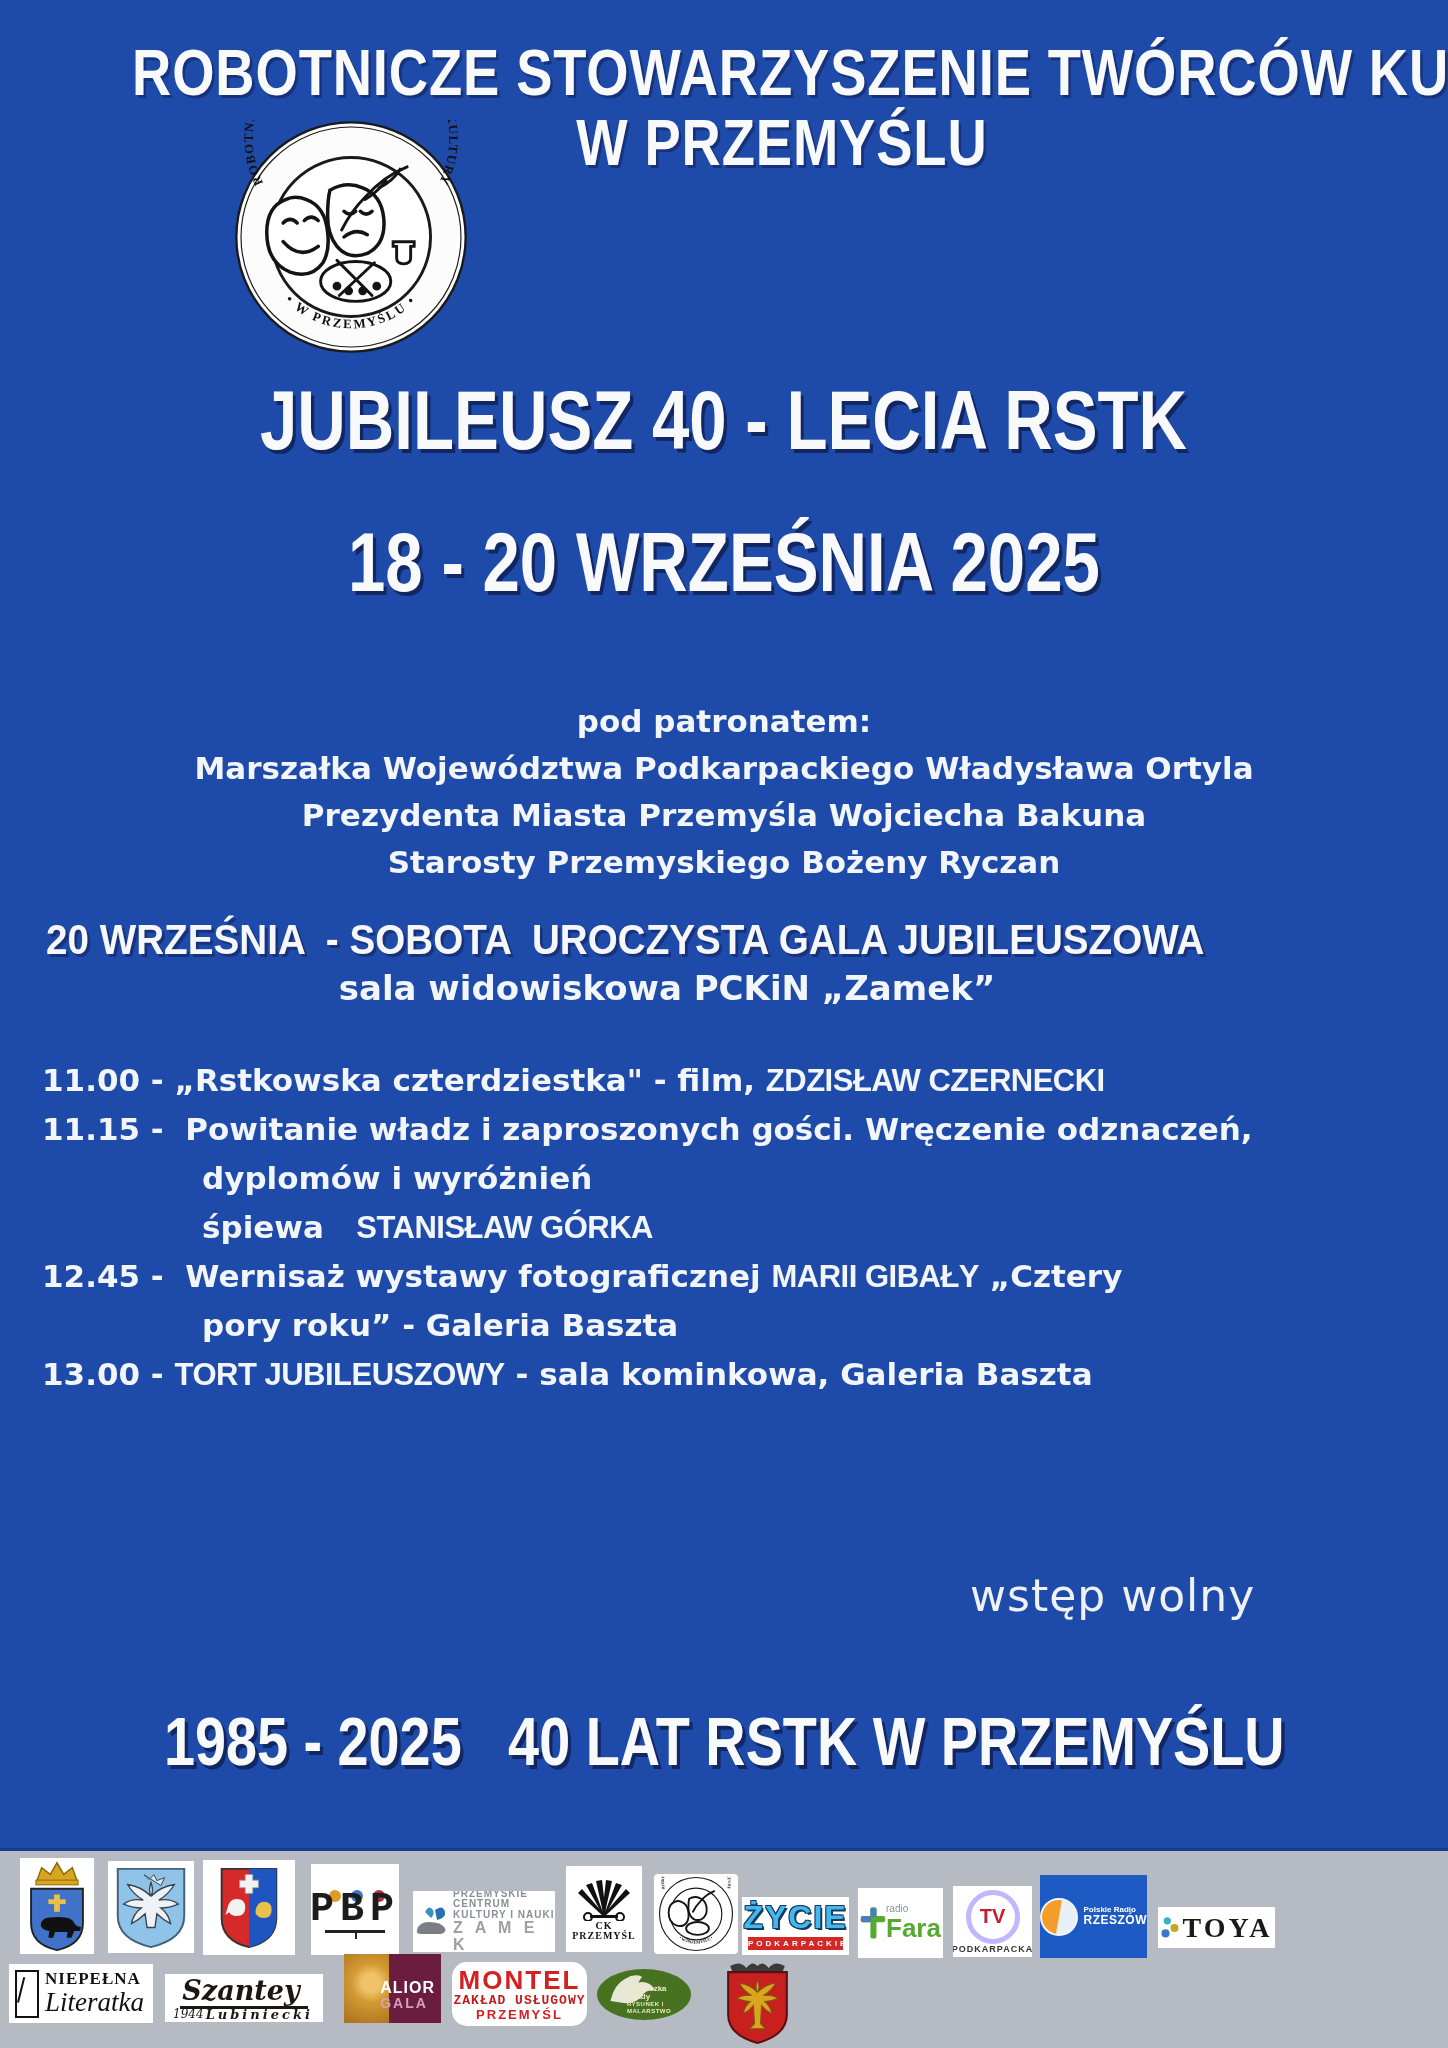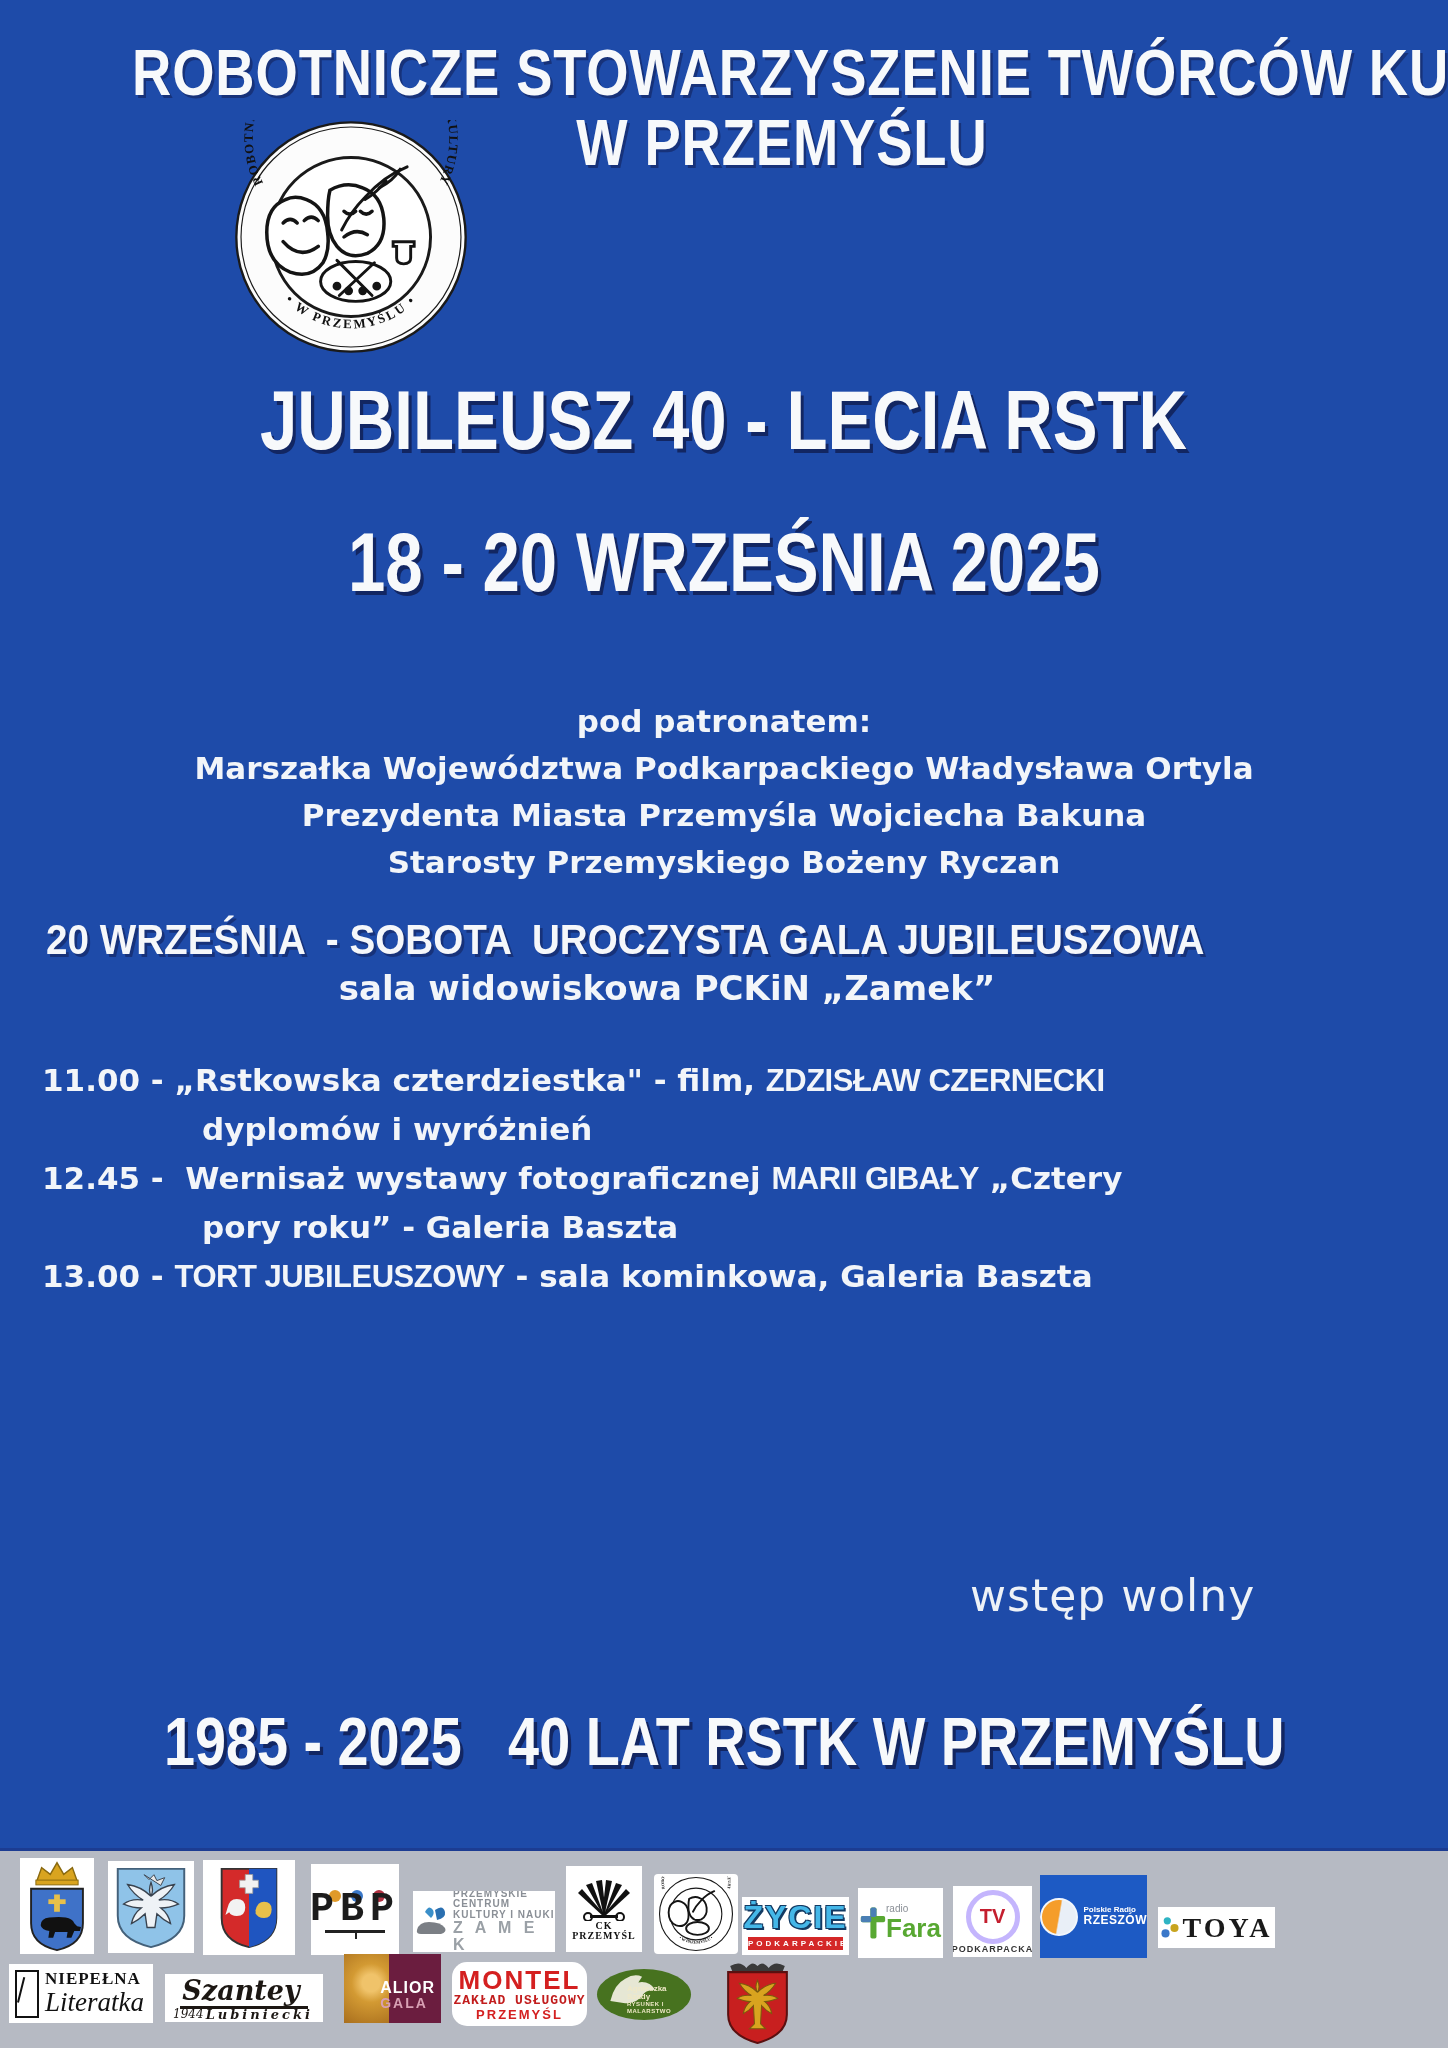--- a/index.html
+++ b/index.html
@@ -161,21 +161,23 @@
     <div>Marszałka Województwa Podkarpackiego Władysława Ortyla</div>
     <div>Prezydenta Miasta Przemyśla Wojciecha Bakuna</div>
     <div>Starosty Przemyskiego Bożeny Ryczan</div>
   </div>
 
   <div class="abs gala1 shadow-sm">20 WRZEŚNIA  - SOBOTA  UROCZYSTA GALA JUBILEUSZOWA</div>
   <div class="abs gala2">sala widowiskowa PCKiN „Zamek”</div>
 
   <div class="abs schedule">
     <div class="sched-line"><span class="r">11.00 - „Rstkowska czterdziestka" - film, </span><span class="c">ZDZISŁAW CZERNECKI</span></div>
+    <div class="sched-line"><span class="r">11.15 -  Powitanie władz i zaproszonych gości. Wręczenie odznaczeń,</span></div>
     <div class="sched-line indent"><span class="r">dyplomów i wyróżnień</span></div>
+    <div class="sched-line indent"><span class="r">śpiewa   </span><span class="c">STANISŁAW GÓRKA</span></div>
     <div class="sched-line"><span class="r">12.45 -  Wernisaż wystawy fotograficznej </span><span class="c">MARII GIBAŁY</span><span class="r"> „Cztery</span></div>
     <div class="sched-line indent"><span class="r">pory roku” - Galeria Baszta</span></div>
     <div class="sched-line"><span class="r">13.00 - </span><span class="c">TORT JUBILEUSZOWY</span><span class="r"> - sala kominkowa, Galeria Baszta</span></div>
   </div>
 
   <div class="abs admission">wstęp wolny</div>
 
   <div class="abs head footer-title shadow-big"><span class="cond" style="transform:scaleX(.82);">1985 - 2025   40 LAT RSTK W PRZEMYŚLU</span></div>
 
   <div class="abs footer-strip"></div>

